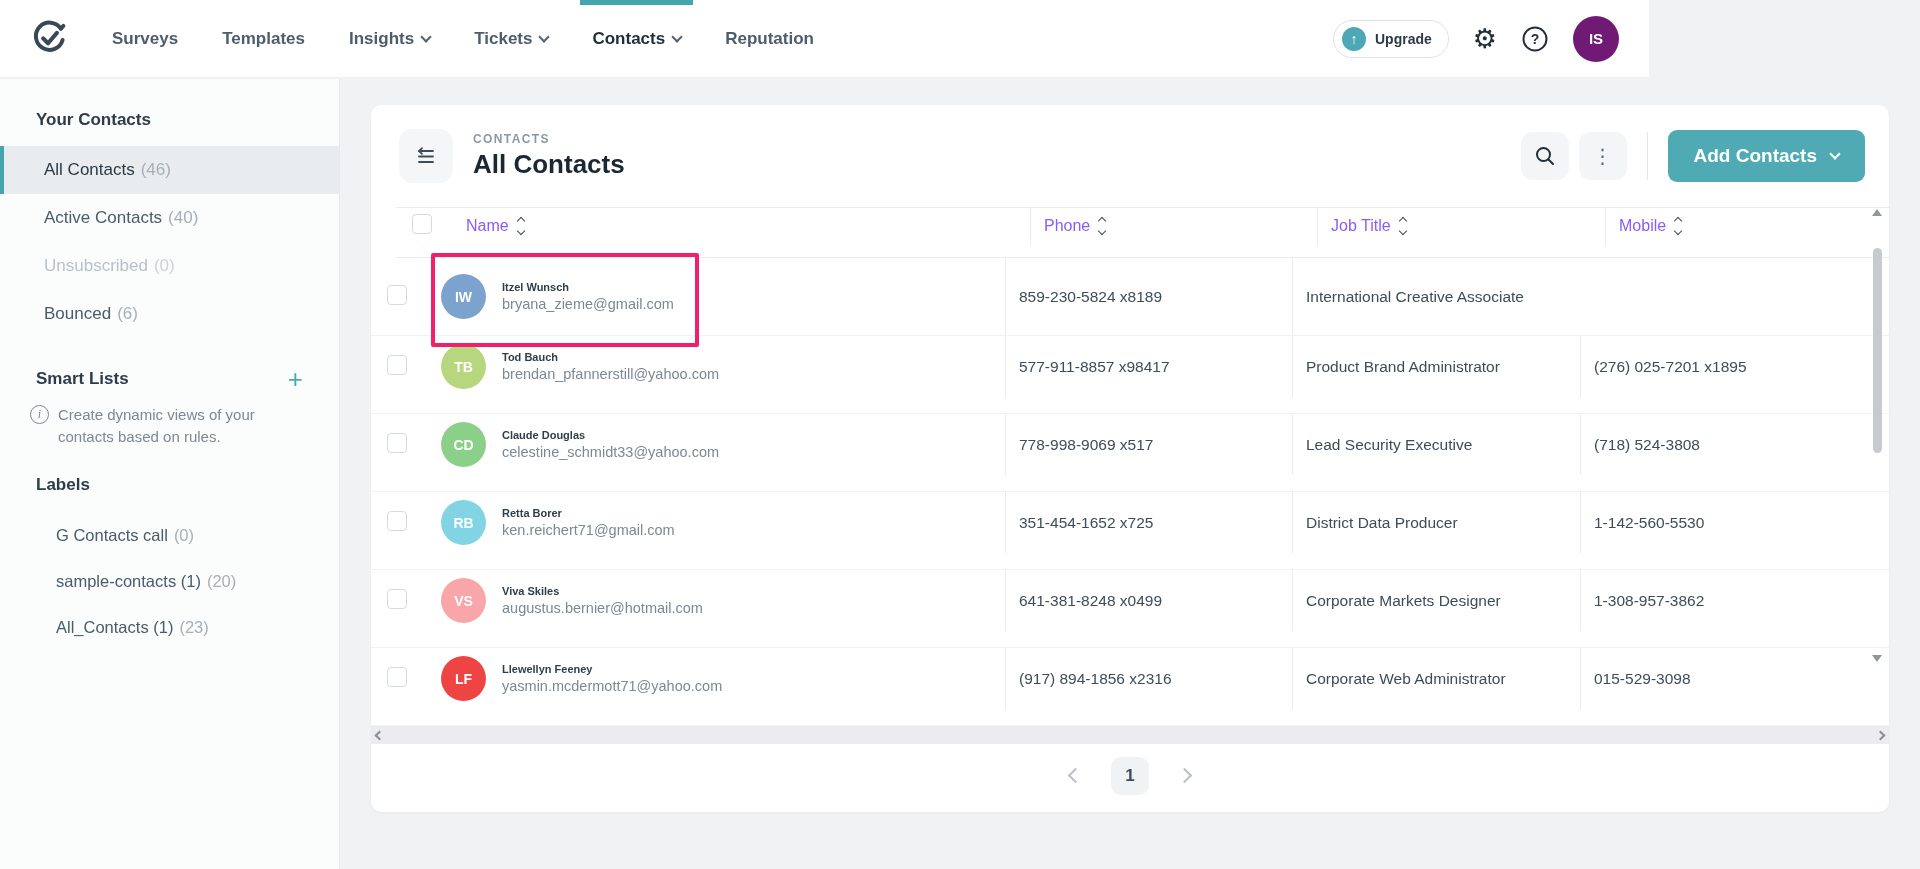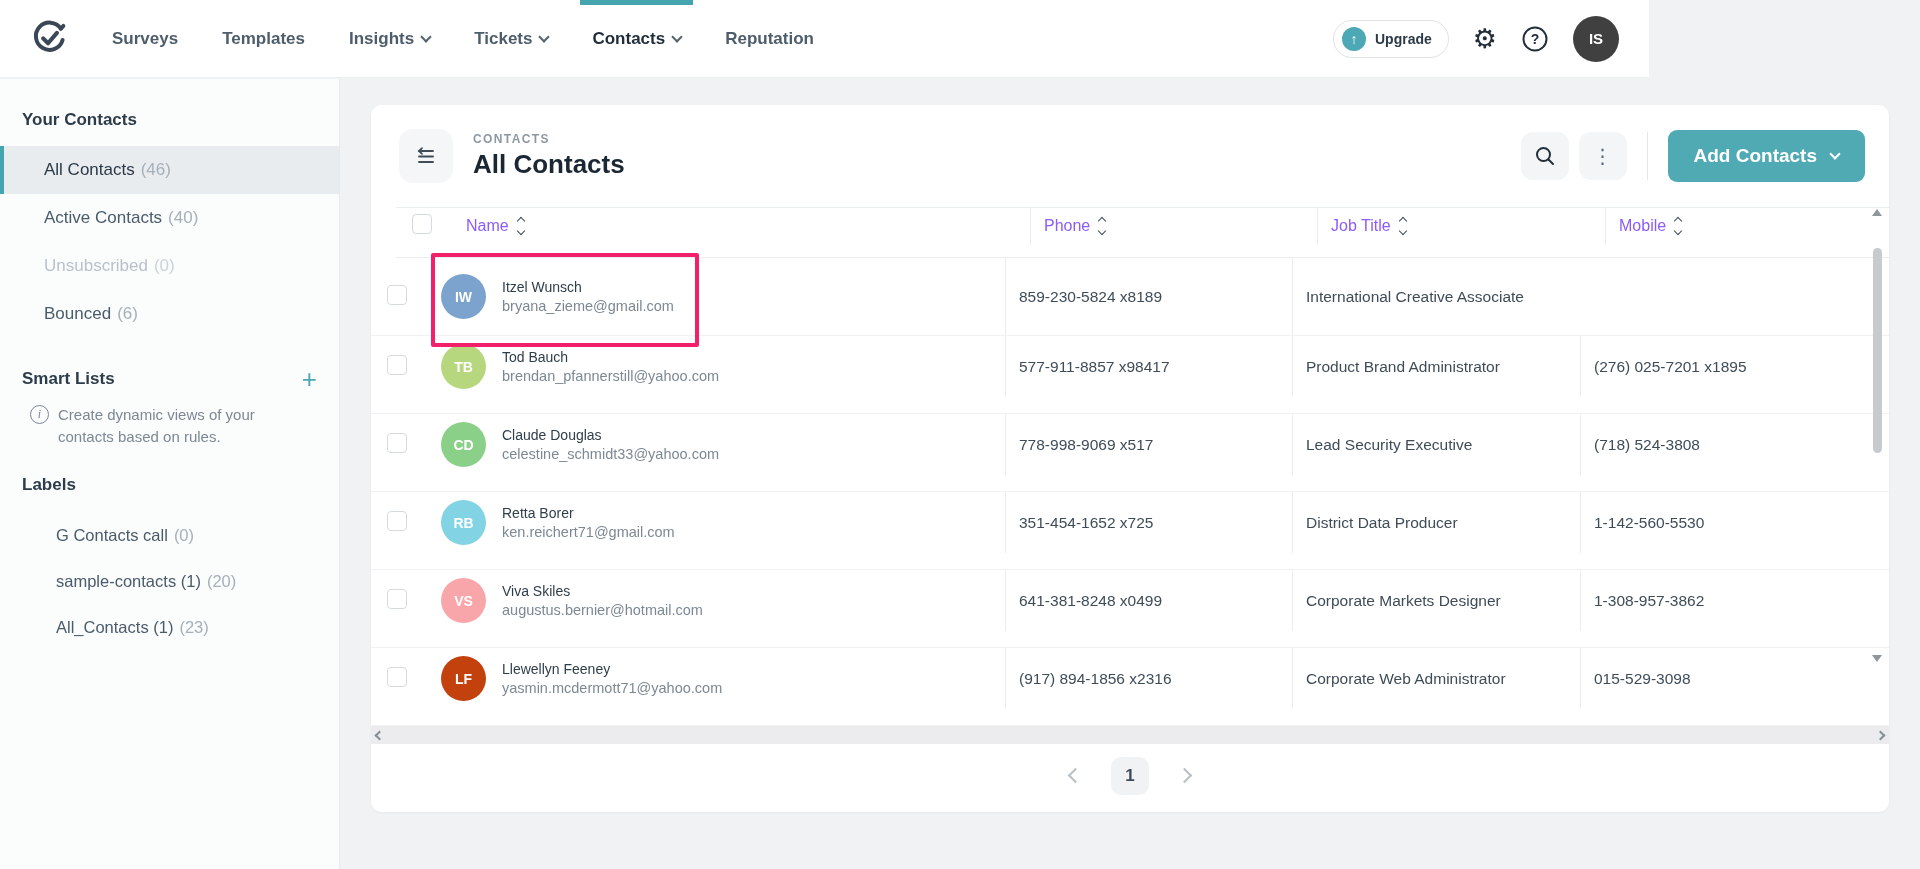--- a/index.html
+++ b/index.html
@@ -19,28 +19,28 @@
   .chev { width:8px; height:8px; border-right:2px solid currentColor; border-bottom:2px solid currentColor;
     transform:rotate(45deg); display:inline-block; margin-top:-4px; color:#55636f; }
   .nav-right { margin-left:auto; display:flex; align-items:center; gap:24px; }
   .upgrade-btn { display:flex; align-items:center; gap:9px; height:38px; padding:0 16px 0 8px;
     border:1px solid #dfe3e6; border-radius:19px; background:#fff; cursor:pointer; }
   .upgrade-circle { width:24px; height:24px; border-radius:50%; background:#4ca8b4; color:#fff;
     display:flex; align-items:center; justify-content:center; font-size:14px; font-weight:700; }
   .upgrade-label { font-size:14px; font-weight:700; color:#2c3a47; }
   .icon-btn { background:none; border:none; cursor:pointer; display:flex; align-items:center; justify-content:center; }
   .gear-glyph { font-size:27px; color:#222f3a; line-height:1; font-family:"DejaVu Sans", sans-serif; }
-  .avatar-top { width:46px; height:46px; border-radius:50%; background:#404040; color:#fff;
+  .avatar-top { width:46px; height:46px; border-radius:50%; background:#701a75; color:#fff;
     display:flex; align-items:center; justify-content:center; font-size:15px; font-weight:700; cursor:pointer; }
 
   
   .sidebar { position:absolute; top:79px; left:0; bottom:0; width:340px; background:#fbfcfc;
     border-right:1px solid #e7eaec; padding-top:30px; }
   .side-heading { display:flex; align-items:center; justify-content:space-between;
-    padding:0 22px; font-size:17px; font-weight:700; color:#2d3c4a; height:22px; }
+    padding:0 36px; font-size:17px; font-weight:700; color:#2d3c4a; height:22px; }
   .side-items { margin-top:15px; }
   .side-item { height:48px; display:flex; align-items:center; padding-left:40px; font-size:17px;
     color:#4a5b6b; cursor:pointer; border-left:4px solid transparent; }
   .side-item .count { color:#a6b0b9; margin-left:6px; }
   .side-item.active { background:#e8ecee; border-left-color:#44a5ae; color:#2c3a47; }
   .side-item.muted { color:#b9c2ca; }
   .side-item.muted .count { color:#ccd3d8; }
   .smart-heading { margin-top:30px; }
   .plus-icon { color:#4ca8b4; font-size:26px; font-weight:300; line-height:20px; cursor:pointer; }
   .smart-info { display:flex; gap:9px; padding:14px 28px 0 30px; font-size:15px; color:#7d8894; line-height:1.45; }
@@ -86,21 +86,21 @@
   .head-label { display:flex; align-items:center; gap:9px; padding-left:6px; }
   .head-label.pad { padding-left:13px; }
   .sort { display:flex; flex-direction:column; gap:4px; cursor:pointer; }
   .sort i { width:6px; height:6px; border-right:1.8px solid #3f4c58; border-bottom:1.8px solid #3f4c58; display:block; }
   .sort .up { transform:rotate(-135deg); }
   .sort .down { transform:rotate(45deg); }
   .name-cell { display:flex; align-items:center; padding-left:6px; }
   .avatar { width:45px; height:45px; border-radius:50%; color:#fff; font-size:14px; font-weight:700;
     display:flex; align-items:center; justify-content:center; flex:0 0 auto; }
   .person { margin-left:16px; }
-  .p-name { font-size:14px; color:#2f3e4b; }
+  .p-name { font-size:11px; color:#2f3e4b;font-weight:bold; }
   .p-email { font-size:14.5px; color:#7d8894; margin-top:3px; }
 
   .highlight-box { position:absolute; left:60px; top:148px; width:268px; height:94px;
     border:4px solid #f2206b; border-radius:2px; pointer-events:none; z-index:5; }
 
   
   .vscroll { position:absolute; right:5px; top:104px; bottom:150px; width:14px; display:flex;
     flex-direction:column; align-items:center; }
   .vs-arrow { width:0; height:0; border-left:5px solid transparent; border-right:5px solid transparent; }
   .vs-arrow.up { border-bottom:7px solid #8f969c; }
@@ -364,21 +364,21 @@
       </div>
       <div class="cell-data col-bordered">641-381-8248 x0499</div>
       <div class="cell-data col-bordered">Corporate Markets Designer</div>
       <div class="cell-data col-bordered">1-308-957-3862</div>
       <div></div>
     </div>
 
     <div class="trow tbody-row">
       <div class="cell-check"><span class="checkbox"></span></div>
       <div class="name-cell">
-        <span class="avatar" style="background: #c2410c; text-align: right;">LF</span>
+        <span class="avatar" style="background: #ef4444; text-align: right;">LF</span>
         <span class="person">
           <div class="p-name">Llewellyn Feeney</div>
           <div class="p-email">yasmin.mcdermott71@yahoo.com</div>
         </span>
       </div>
       <div class="cell-data col-bordered">(917) 894-1856 x2316</div>
       <div class="cell-data col-bordered">Corporate Web Administrator</div>
       <div class="cell-data col-bordered">015-529-3098</div>
       <div></div>
     </div>

